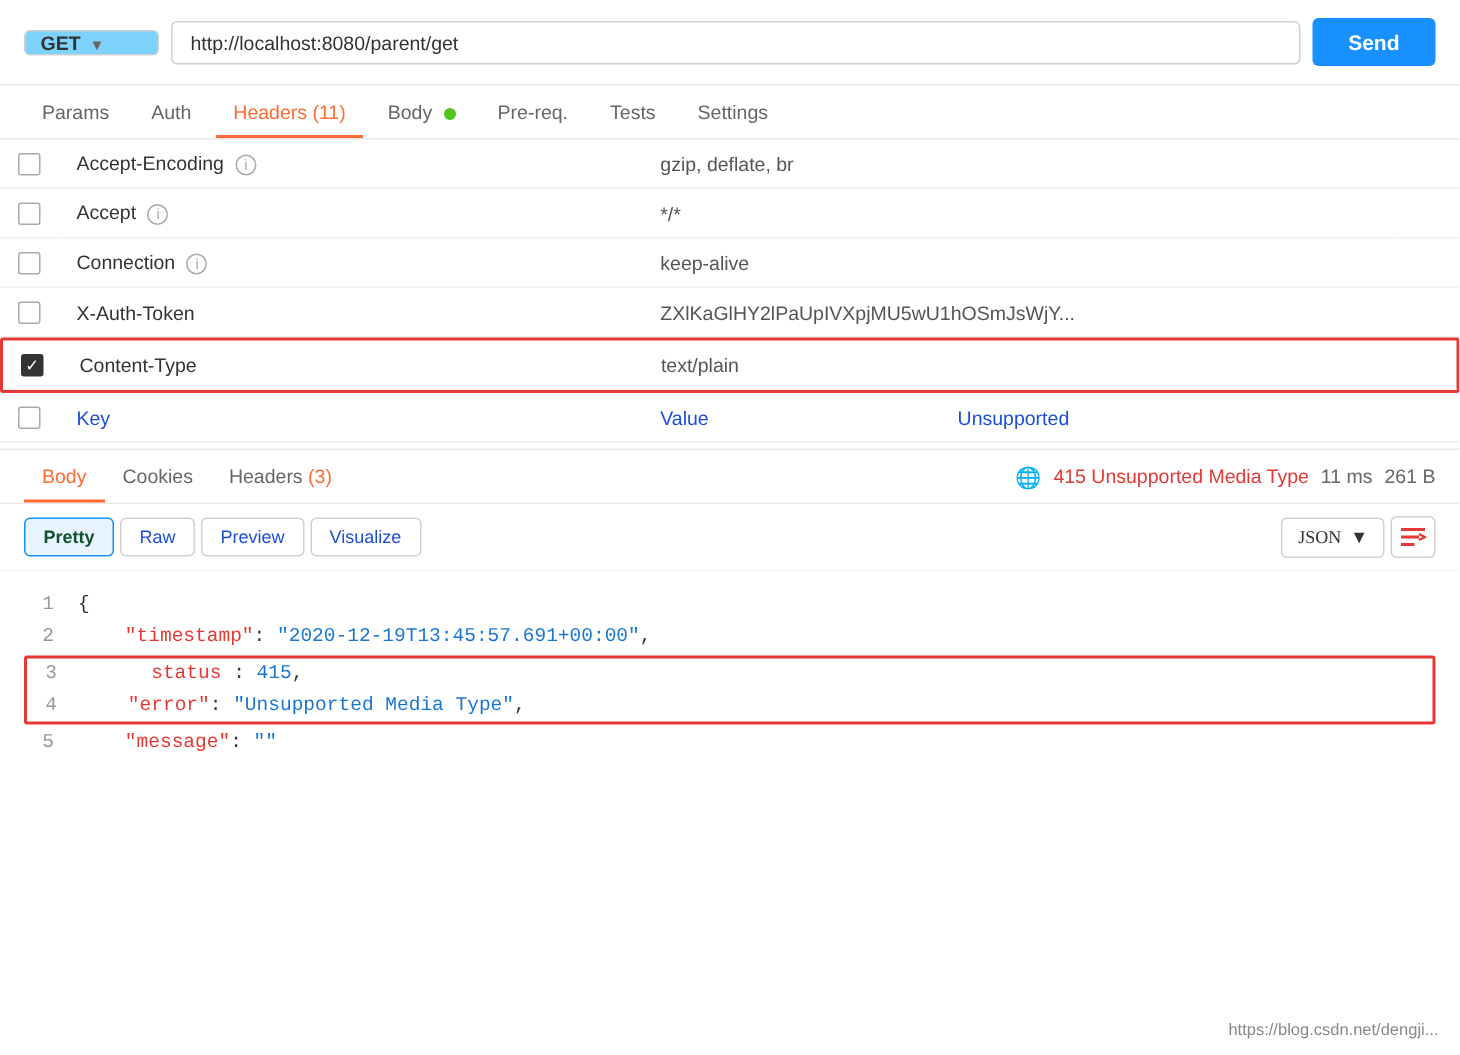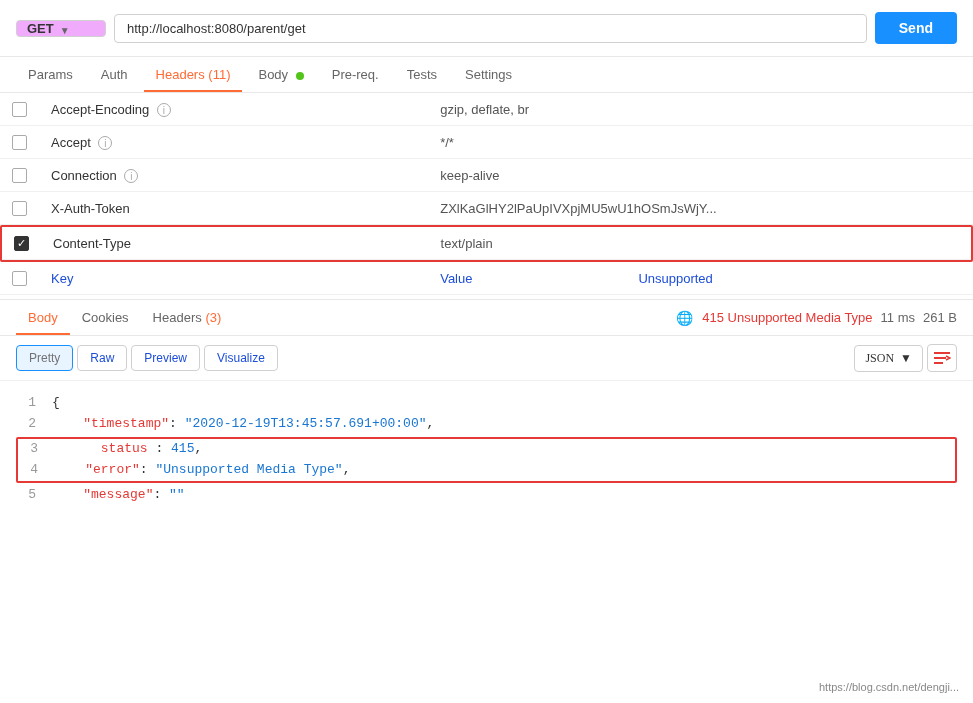--- a/index.html
+++ b/index.html
@@ -21,21 +21,21 @@
     }
 
     .method-select {
       display: flex;
       align-items: flex-end;
       border: 1px solid #d0d0d0;
       border-radius: 4px;
       padding: 0 10px;
       gap: 6px;
       cursor: pointer;
-      background: #f0abfc;
+      background: #7dd3fc;
       min-width: 90px;
     }
 
     .method-label {
       font-weight: 600;
       color: #333;
       font-size: 13px;
     }
 
     .chevron-icon {
@@ -258,21 +258,22 @@
       border-radius: 4px;
       background: #fff;
       cursor: pointer;
       font-size: 12px;
       color: #1d4ed8;
     }
 
     .format-btn.active {
       background: #e8f4ff;
       border-color: #1890ff;
-      color: #737373;
+      color: #14532d;
+      font-weight: bold;
     }
 
     .json-select {
       display: flex;
       align-items: center;
       border: 1px solid #d0d0d0;
       border-radius: 4px;
       padding: 5px 10px;
       gap: 6px;
       margin-left: auto;

